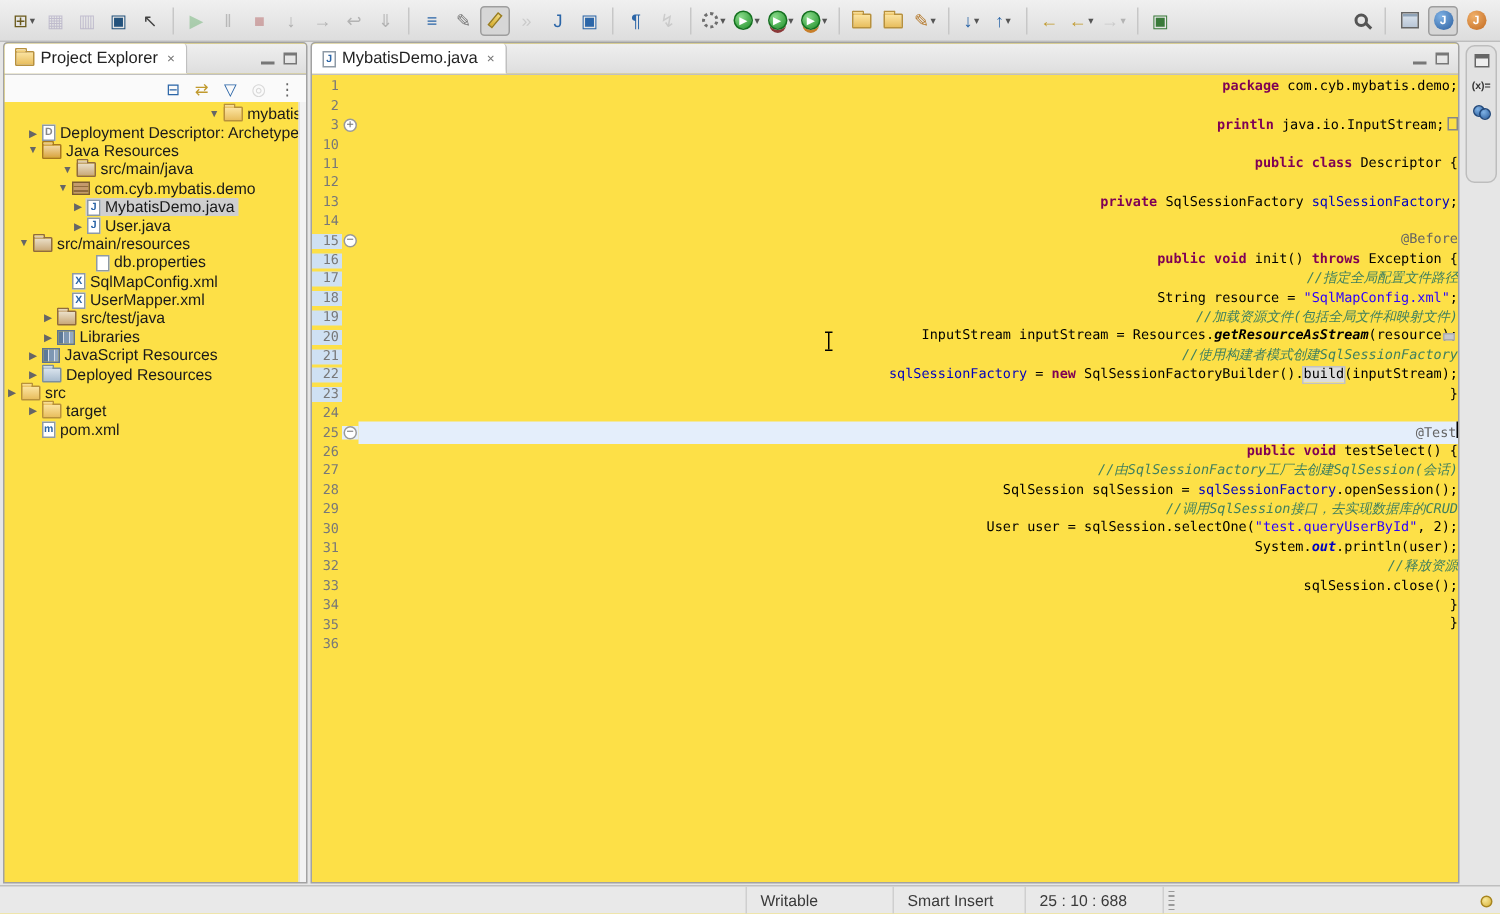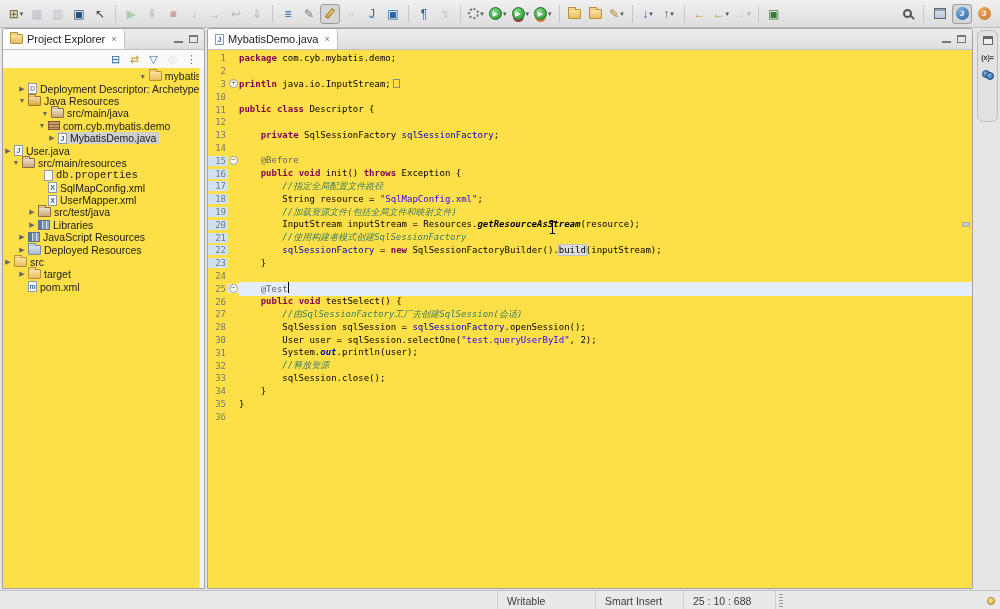--- a/index.html
+++ b/index.html
@@ -72,21 +72,21 @@
 
   
   #editor { left:207px; top:28px; width:766px; height:561px; }
   #code { position:relative; font-family:"DejaVu Sans Mono", monospace; font-size:9px; padding-top:2px; height:calc(100% - 21px); }
   .cline { display:flex; height:12.8px; align-items:center; }
   .gnum { width:20px; flex:none; text-align:right; color:#787878; font-size:9px; padding-right:2px; }
   .gnum.chg { background:#CFE1F3; }
   .gfold { width:11px; flex:none; display:flex; align-items:center; justify-content:center; }
   .fm { width:9px; height:9px; border:1px solid #9A9A9A; border-radius:50%; color:#777; font-size:8px;
     line-height:6px; text-align:center; background:#fff; }
-  .ctext { flex:1; white-space:pre; line-height:12.8px; color:#000; }
+  .ctext { flex:1; white-space:pre; line-height:12.8px; color:#000;text-align:right; }
   .cur .ctext, .cur .gfold { background:#E4EEFB; }
   .tk-k { color:#7F0055; font-weight:bold; }
   .tk-a { color:#646464; }
   .tk-s { color:#2A00FF; }
   .tk-c { color:#3F7F5F;font-style:italic; }
   .tk-f { color:#0000C0; }
   .tk-sf { color:#0000C0; font-style:italic; font-weight:bold; }
   .tk-sm { font-style:italic; font-weight:bold; }
   .tk-occ { background:#DCDCDC; box-shadow:0 0 0 1px #C2C2C2; }
   .caret { display:inline-block; width:1px; height:11px; background:#000; vertical-align:-1px; }
@@ -324,35 +324,35 @@
           <span>com.cyb.mybatis.demo</span>
         </span>
       </div>
       <div class="trow" style="padding-left: 44px;">
         <span class="exp">▶</span>
         <span class="grp sel">
           <span class="tdoc" style="color: rgb(44, 102, 168);">J</span>
           <span>MybatisDemo.java</span>
         </span>
       </div>
-      <div class="trow" style="">
+      <div class="trow" style="padding-left: 44px;">
         <span class="exp">▶</span>
         <span class="grp">
           <span class="tdoc" style="color: rgb(44, 102, 168);">J</span>
           <span>User.java</span>
         </span>
       </div>
       <div class="trow" style="padding-left: 8px;">
         <span class="exp">▼</span>
         <span class="grp">
           <span class="tfold2"></span>
           <span>src/main/resources</span>
         </span>
       </div>
-      <div class="trow" style="padding-left: 30px; font-family: Liberation Mono, monospace;">
+      <div class="trow" style="padding-left: 50px;">
         <span class="exp"></span>
         <span class="grp">
           <span class="tdoc"></span>
           <span>db.properties</span>
         </span>
       </div>
       <div class="trow" style="padding-left: 34px;">
         <span class="exp"></span>
         <span class="grp">
           <span class="tdoc" style="color: rgb(44, 102, 168);">X</span>
@@ -543,20 +543,25 @@
       </div>
       <div class="cline">
         <span class="gnum">27</span>
         <span class="gfold"></span>
         <span class="ctext"><span class="tk-p">        </span><span class="tk-c">//由SqlSessionFactory工厂去创建SqlSession(会话)</span></span>
       </div>
       <div class="cline">
         <span class="gnum">28</span>
         <span class="gfold"></span>
         <span class="ctext"><span class="tk-p">        SqlSession </span><span class="tk-lv">sqlSession</span><span class="tk-p"> = </span><span class="tk-f">sqlSessionFactory</span><span class="tk-p">.openSession();</span></span>
+      </div>
+      <div class="cline">
+        <span class="gnum">29</span>
+        <span class="gfold"></span>
+        <span class="ctext"><span class="tk-p">        </span><span class="tk-c">//调用SqlSession接口，去实现数据库的CRUD</span></span>
       </div>
       <div class="cline">
         <span class="gnum">30</span>
         <span class="gfold"></span>
         <span class="ctext"><span class="tk-p">        User </span><span class="tk-lv">user</span><span class="tk-p"> = </span><span class="tk-lv">sqlSession</span><span class="tk-p">.selectOne(</span><span class="tk-s">"test.queryUserById"</span><span class="tk-p">, 2);</span></span>
       </div>
       <div class="cline">
         <span class="gnum">31</span>
         <span class="gfold"></span>
         <span class="ctext"><span class="tk-p">        System.</span><span class="tk-sf">out</span><span class="tk-p">.println(</span><span class="tk-lv">user</span><span class="tk-p">);</span></span>

